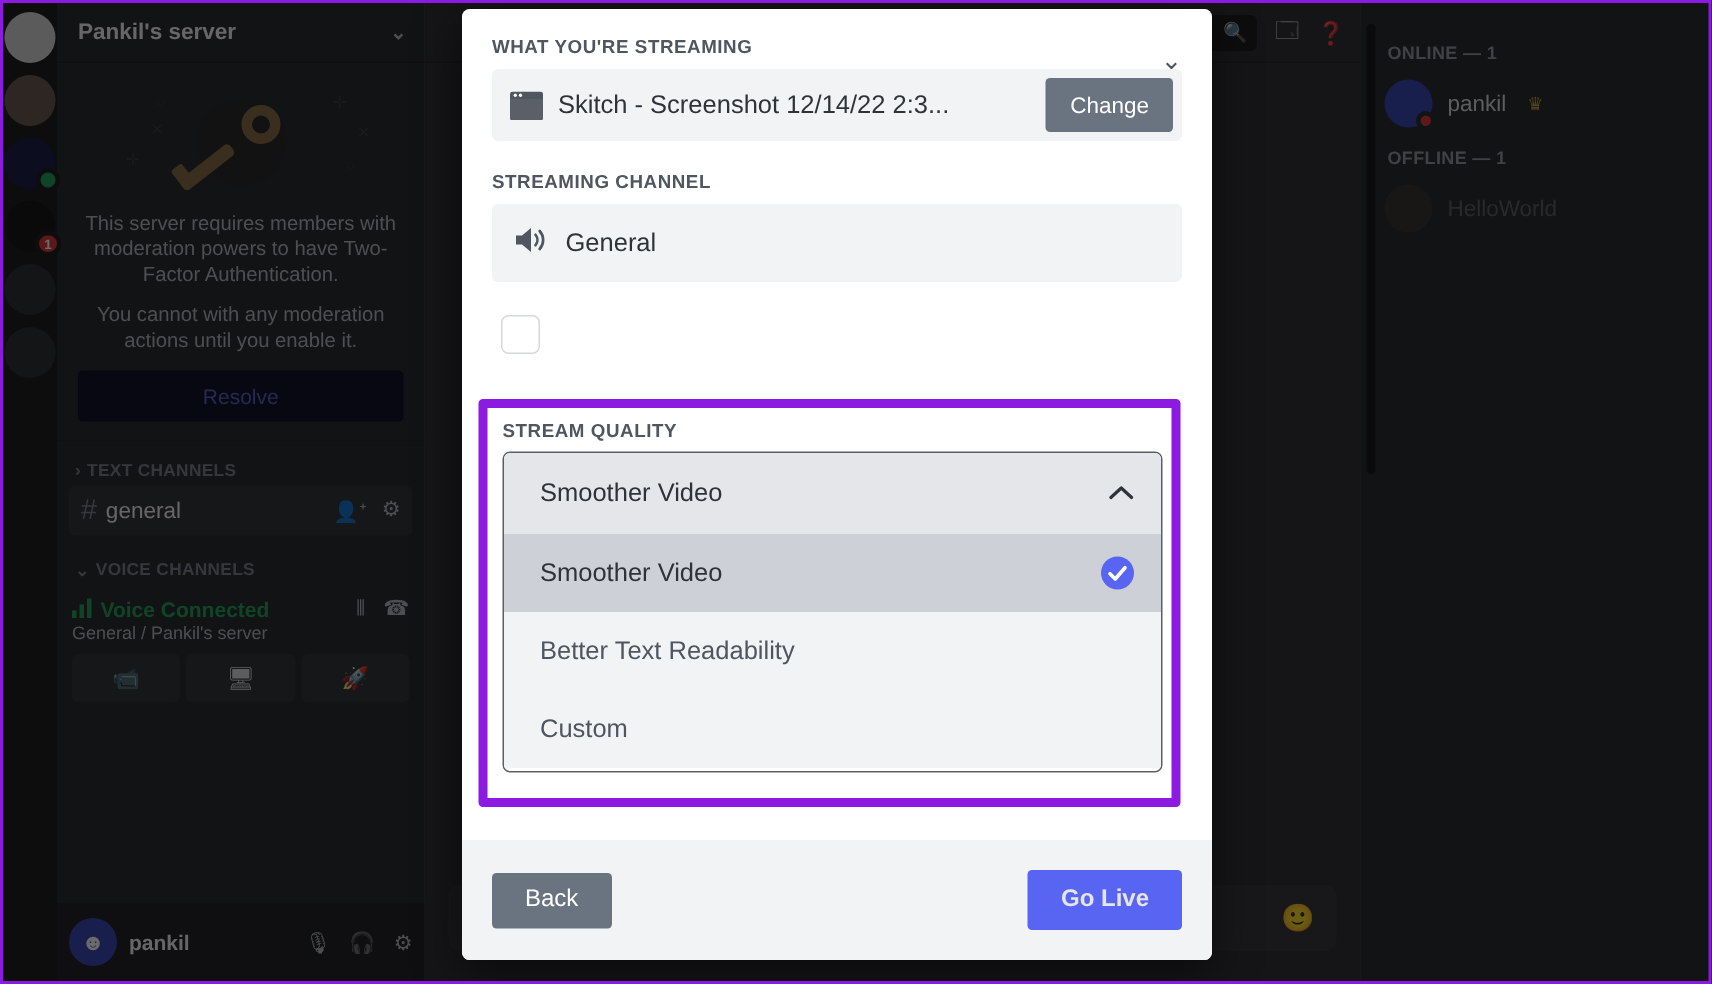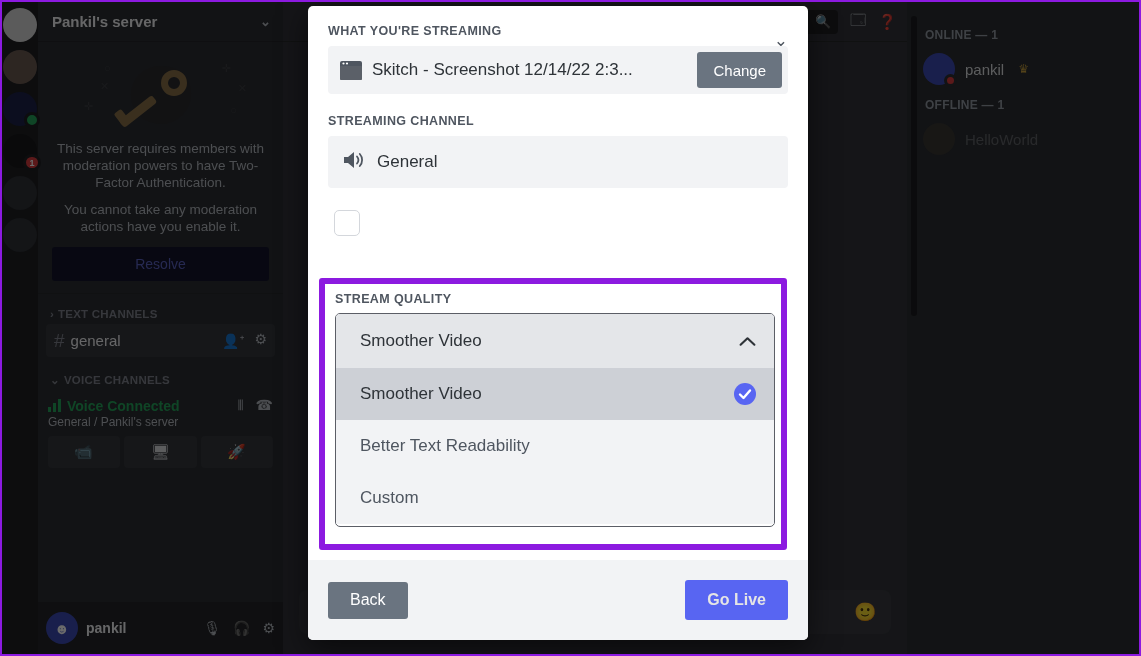--- a/index.html
+++ b/index.html
@@ -241,21 +241,21 @@
   .chan-pick-text { color: #2e3338; font-size: 17px; }
 
   .notify-row { display: flex; align-items: center; gap: 14px; margin-bottom: 20px; padding-left: 6px;}
   .checkbox {
     width: 26px; height: 26px; border: 1.5px solid #d4d7dc; border-radius: 5px; background: #fff;
   }
   .notify-text { color: #4f5660; font-size: 16px; }
 
   
   .sq-wrap {
-    position: absolute; left: 11px; top: 272px; width: 468px; height: 272px;
+    position: absolute; left: 11px; top: 260px; width: 468px; height: 272px;
     border: 6px solid #8c1ae0; border-radius: 3px;
     background: #fff;
     padding: 8px 0 0 10px;
     z-index: 5;
   }
   .sq-label {
     color: #4f5660; font-size: 12.5px; font-weight: 700; letter-spacing: .03em;
     margin-bottom: 7px;
   }
   .select-shell {
@@ -330,21 +330,21 @@
           <span class="spark" style="right:38px;top:6px;">✛</span>
           <span class="spark" style="right:22px;top:26px;">✕</span>
           <span class="spark" style="right:32px;top:48px;">○</span>
           <div class="blob">
             <span class="key-shaft"></span>
             <span class="key-tooth"></span>
             <span class="key-ring"></span>
           </div>
         </div>
         <div class="twofa-text">This server requires members with moderation powers to have Two-Factor Authentication.</div>
-        <div class="twofa-text">You cannot take any moderation actions have you enable it.</div>
+        <div class="twofa-text">You cannot with any moderation actions until you enable it.</div>
         <div class="resolve-btn">Resolve</div>
       </div>
 
       <div class="chan-group">
         <div class="chan-group-title">
           <span>›</span>
           <span>TEXT CHANNELS</span>
         </div>
         <div class="chan-row">
           <span class="chan-hash">#</span>

